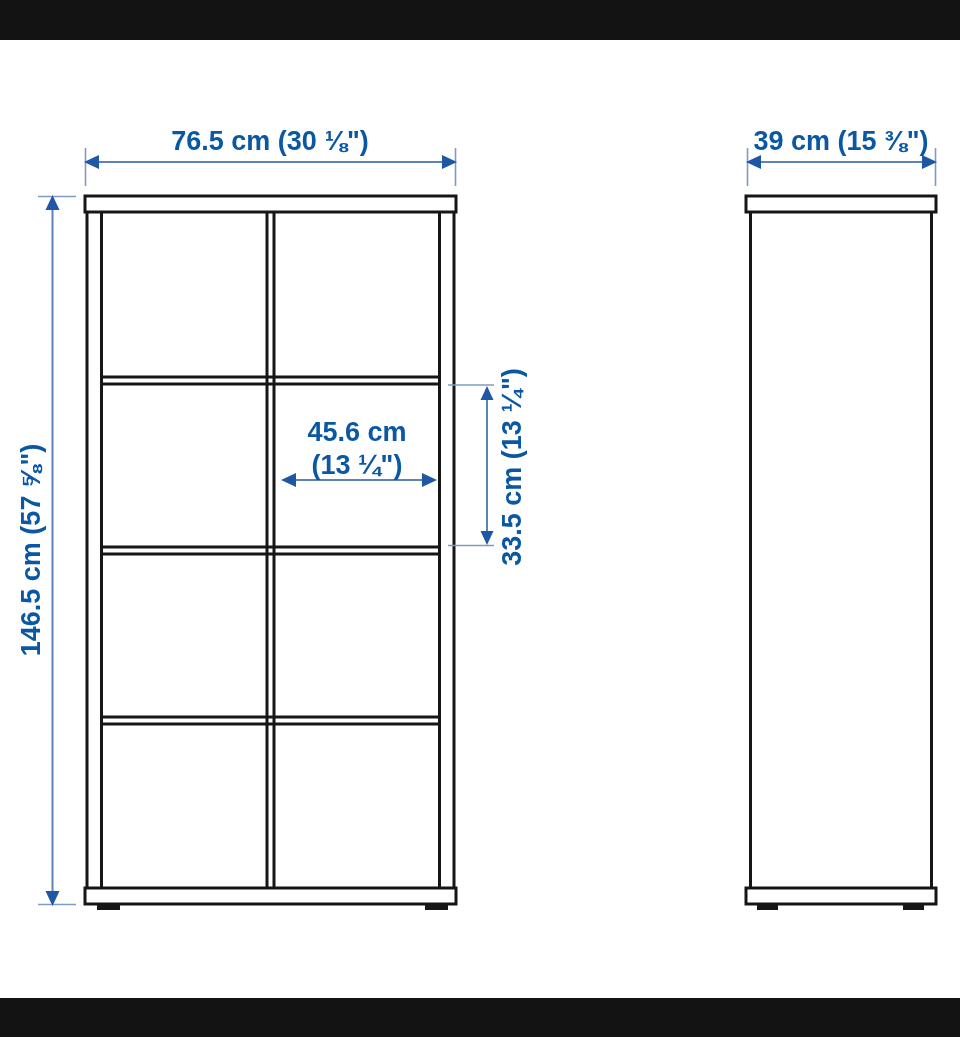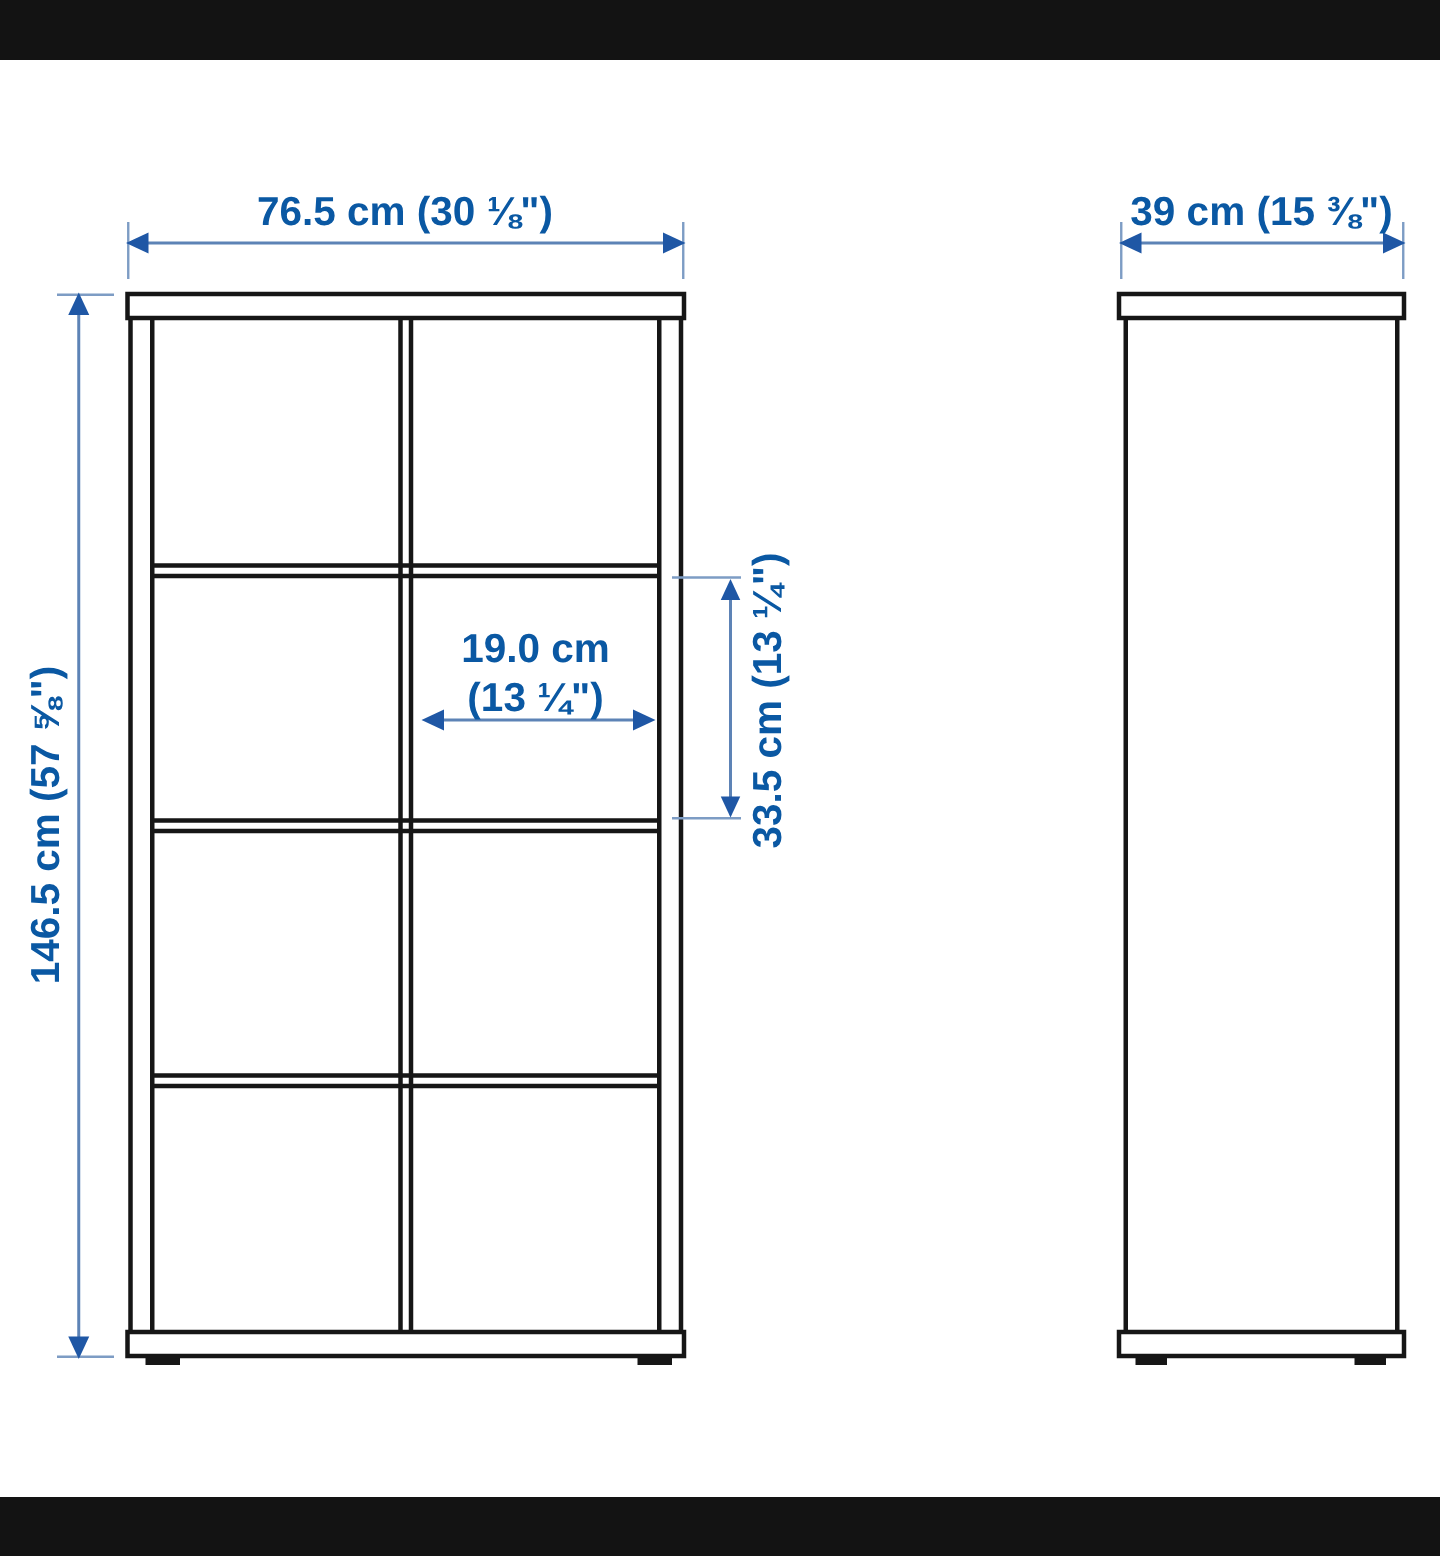--- a/index.html
+++ b/index.html
@@ -105,19 +105,19 @@
     </g>
   </svg>
 
   <div class="dim-label center" style="left:90px;top:126px;width:360px;">76.5 cm (30 ⅛")</div>
 
   <div class="dim-label center" style="left:721px;top:126px;width:240px;">39 cm (15 ⅜")</div>
 
   <div class="vlabel" style="left:31px;top:550px;">146.5 cm (57 ⅝")</div>
 
   <div class="dim-label center two-line" style="left:247px;top:416px;width:220px;">
-    <div>19.0 cm</div>
+    <div>45.6 cm</div>
     <div>(13 ¼")</div>
   </div>
 
   <div class="vlabel" style="left:512px;top:467px;">33.5 cm (13 ¼")</div>
 
 </div>
 
 </body></html>

